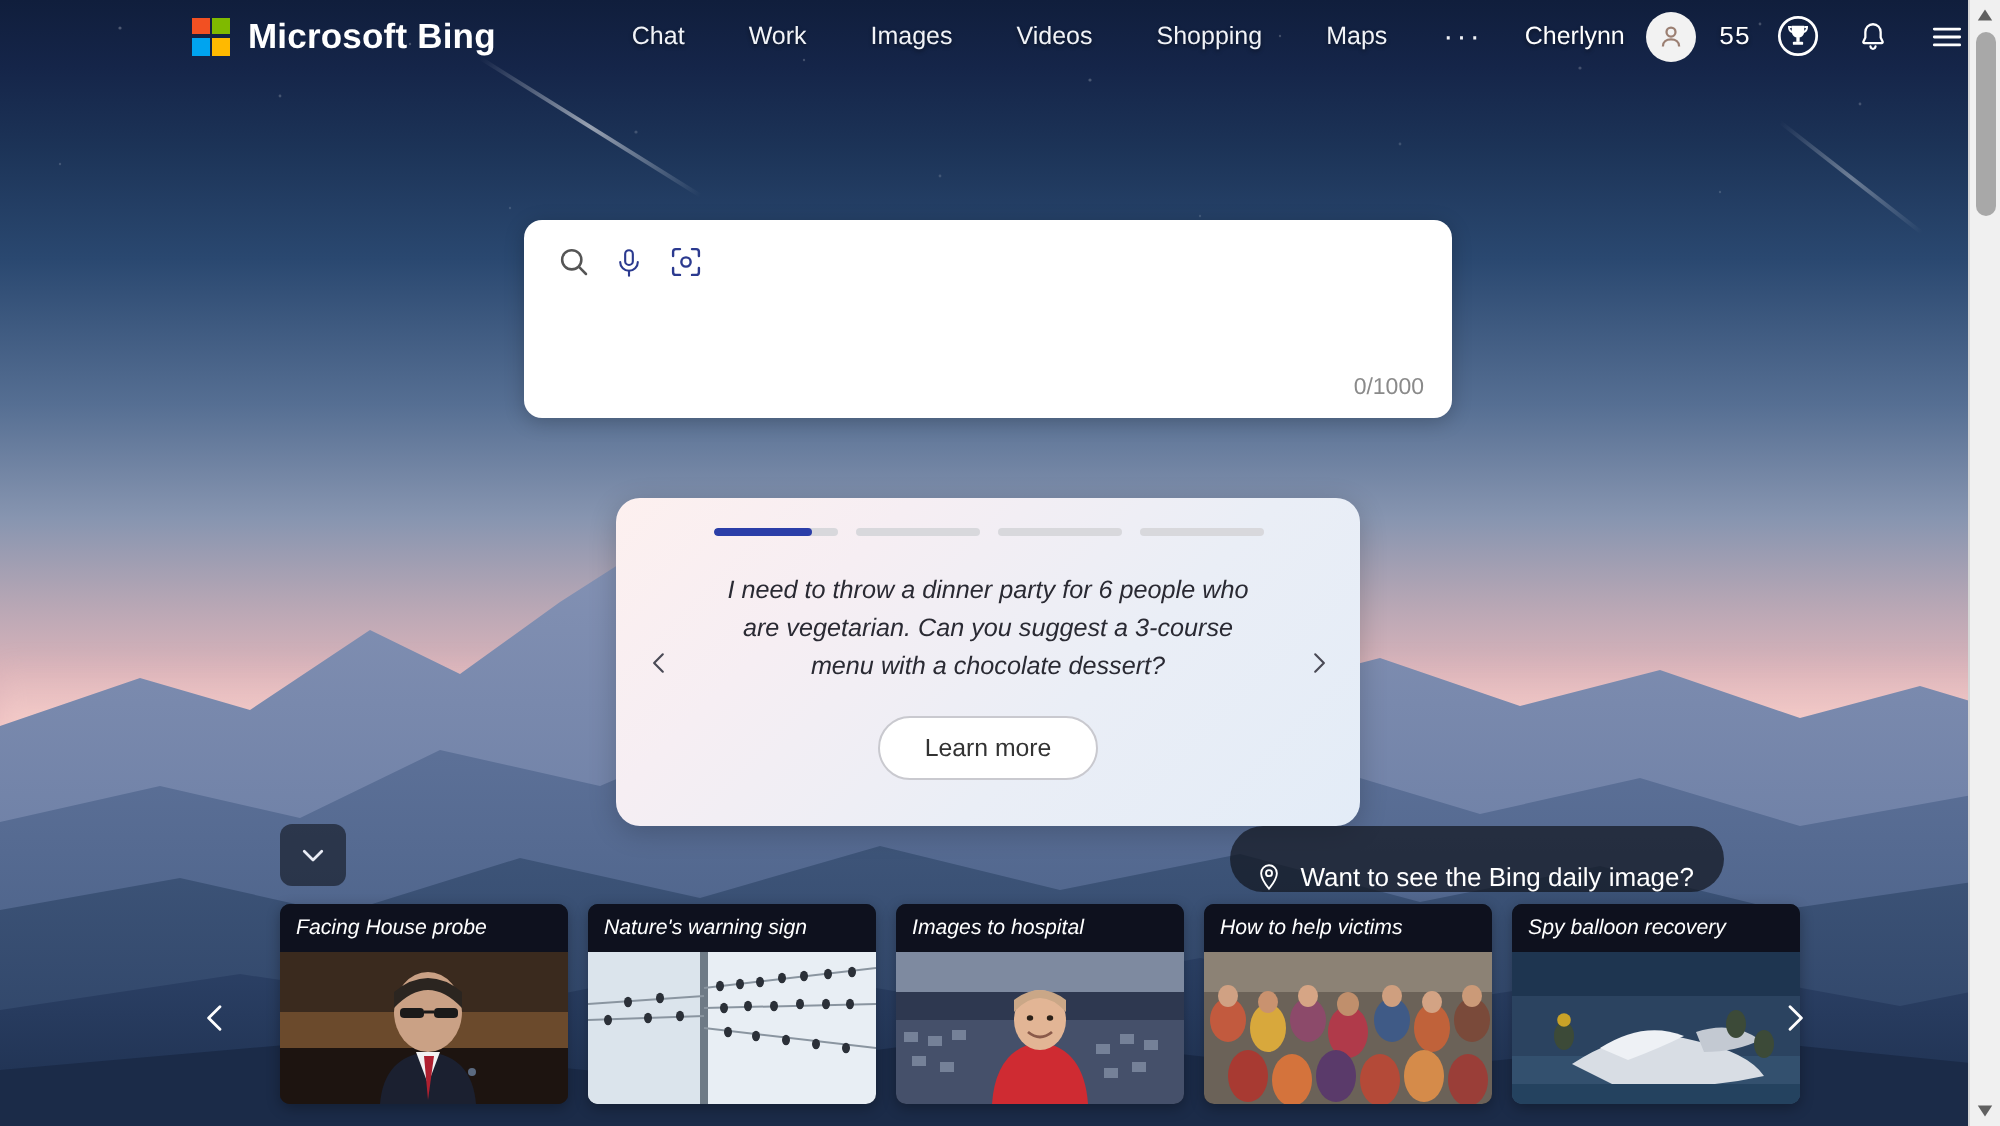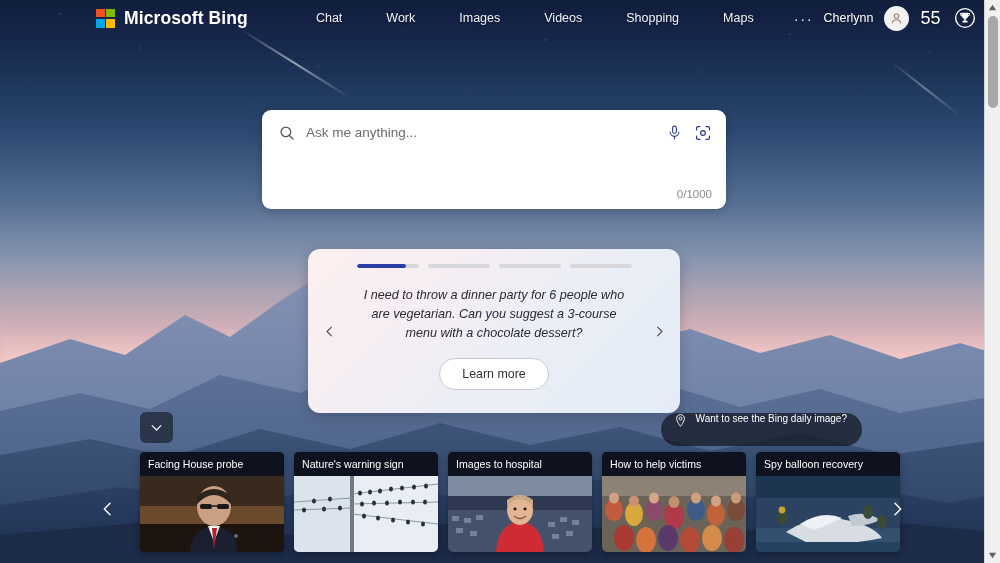--- a/index.html
+++ b/index.html
@@ -90,21 +90,21 @@
   .ms-logo { width: 19px; height: 19px; display: grid; grid-template-columns: 1fr 1fr; grid-template-rows: 1fr 1fr; gap: 1.6px; }
   .ms-logo i { display: block; }
   .brand-text {
     color: #fff;
     font-size: 17.5px;
     font-weight: 600;
     letter-spacing: .1px;
     white-space: nowrap;
   }
 
-  .nav { display: flex; align-items: center; gap: 16px; margin-left: 54px; justify-content: center; }
+  .nav { display: flex; align-items: center; gap: 4px; margin-left: 54px; justify-content: center; }
   .nav a {
     color: #f1f3f7;
     font-size: 12.5px;
     text-decoration: none;
     padding: 5px 14px;
     border-radius: 4px;
     white-space: nowrap;
     text-shadow: 0 1px 2px rgba(0,0,0,.45);
   }
   .nav-more { color: #f1f3f7; font-size: 15px; letter-spacing: 1.6px; padding: 2px 10px; cursor: pointer; line-height: 1; }
@@ -113,21 +113,21 @@
   .user-name {
     color: #fff; font-size: 12.5px; white-space: nowrap;
     text-shadow: 0 1px 2px rgba(0,0,0,.45);
   }
   .avatar {
     width: 25px; height: 25px; border-radius: 50%;
     background: #f2f2f2;
     display: flex; align-items: center; justify-content: center;
     cursor: pointer;
   }
-  .rw-points { color: #fff; font-size: 18px; text-shadow: 0 1px 2px rgba(0,0,0,.45); }
+  .rw-points { color: #fff; font-size: 13px; text-shadow: 0 1px 2px rgba(0,0,0,.45); font-family: Liberation Mono, monospace; }
   .icon-btn {
     width: 26px; height: 26px;
     display: flex; align-items: center; justify-content: center;
     cursor: pointer; border-radius: 4px;
   }
 
   
   .searchwrap {
     position: absolute;
     left: 262px; top: 110px;
@@ -213,26 +213,26 @@
     cursor: pointer; color: #555;
   }
   .card-arrow.left { left: 10px; }
   .card-arrow.right { right: 10px; }
 
   
   .daily-pill {
     position: absolute;
     right: 138px; top: 413px;
     height: 33px;
-    display: flex; align-items: flex-start; gap: 8px;
-    padding: 0 15px 0 12px;
+    display: flex; align-items: flex-end; gap: 8px;
+    padding: 17px 15px 0 12px;
     border-radius: 17px;
     background: rgba(18,22,32,.72);
     color: #fff;
-    font-size: 10px;
+    font-size: 13px;
     cursor: pointer;
     z-index: 20;
     white-space: nowrap;
   }
 
   
   .chev-btn {
     position: absolute;
     left: 140px; top: 412px;
     width: 33px; height: 31px;
@@ -263,20 +263,21 @@
   }
   .news-title {
     padding: 6px 8px 18px 8px;
     font-size: 10.6px;
     color: #fff;
     background: rgba(14,18,30,.9);
     white-space: nowrap;
     overflow: hidden;
     text-overflow: ellipsis;
     height: 24px;
+    font-style: italic;
   }
   .news-img { width: 100%; height: 76px; display: block; }
 
   .strip-arrow {
     position: absolute;
     top: 494px;
     width: 26px; height: 30px;
     display: flex; align-items: center; justify-content: center;
     cursor: pointer;
     z-index: 19;
@@ -439,21 +440,20 @@
     </div>
   </div>
 
   <div class="searchwrap">
     <div class="search-row">
       <svg width="18" height="18" viewBox="0 0 24 24">
         <circle cx="10.5" cy="10.5" r="6.4" fill="none" stroke="#555" stroke-width="1.7"></circle>
         <line x1="15.3" y1="15.3" x2="20" y2="20" stroke="#555" stroke-width="1.7" stroke-linecap="round"></line>
       </svg>
 
-      <input class="search-input" type="text" placeholder="Ask me anything..." style="">
 
       <div class="search-tools">
         <span class="tool">
           <svg width="17" height="17" viewBox="0 0 24 24">
             <rect x="9.3" y="3" width="5.4" height="10.4" rx="2.7" fill="none" stroke="#2b3a8f" stroke-width="1.5"></rect>
             <path d="M5.8 11.4c0 3.4 2.8 6.1 6.2 6.1s6.2-2.7 6.2-6.1" fill="none" stroke="#2b3a8f" stroke-width="1.5" stroke-linecap="round"></path>
             <line x1="12" y1="17.6" x2="12" y2="21" stroke="#2b3a8f" stroke-width="1.5" stroke-linecap="round"></line>
           </svg>
         </span>
         <span class="tool">

